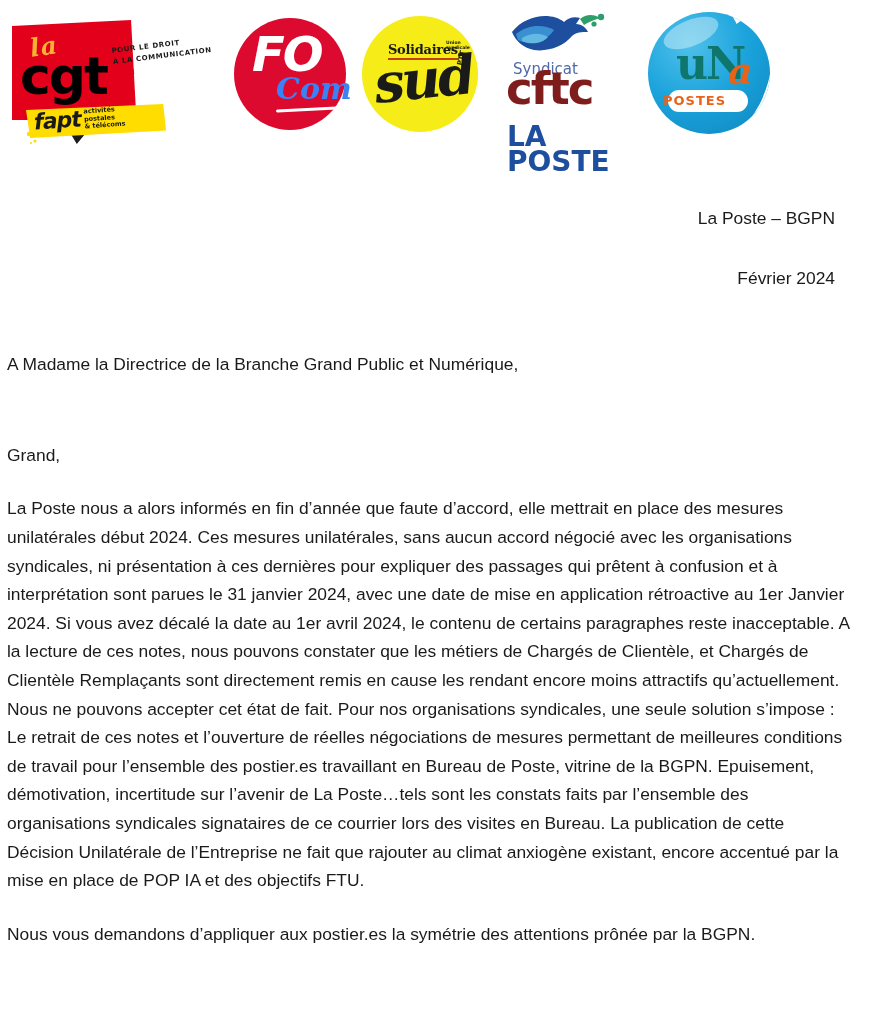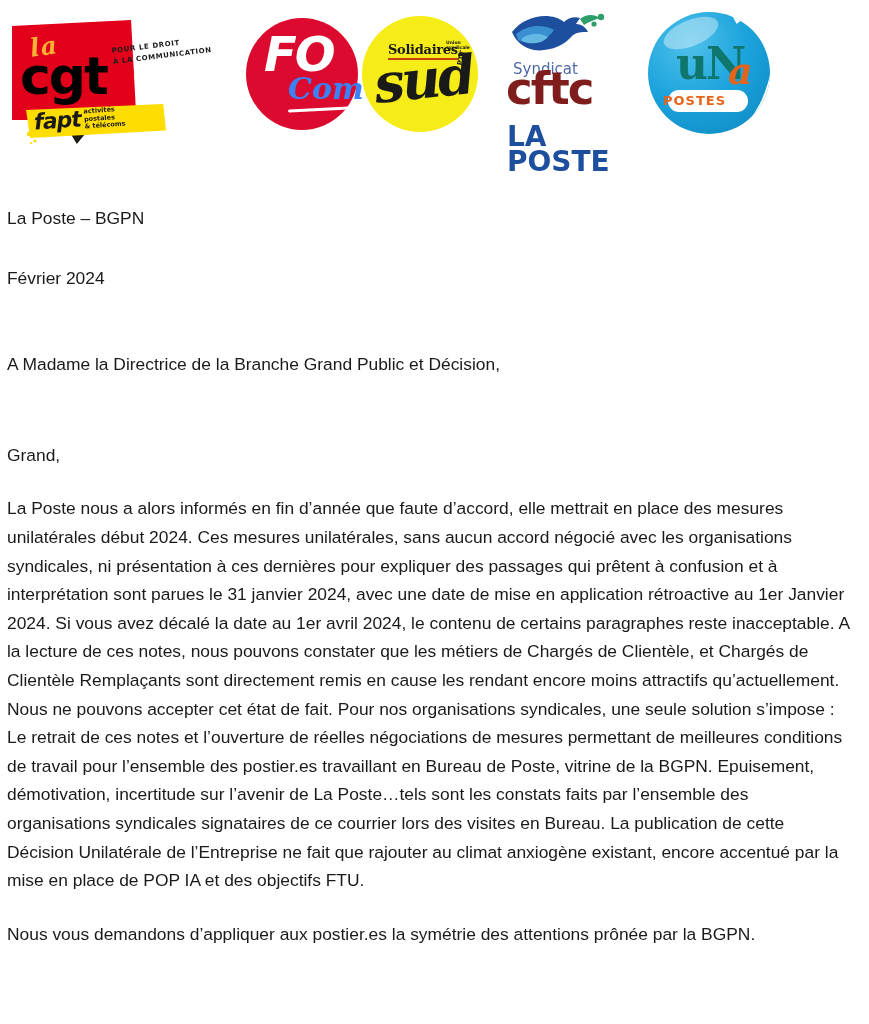--- a/index.html
+++ b/index.html
@@ -113,21 +113,21 @@
     background: #E2001A;
     transform: rotate(-8deg);
   }
   .cgt-sparks {
     position: absolute;
     left: 18px; top: 118px;
     width: 22px; height: 16px;
   }
 
   
-  #logo-focom { left: 238px; top: 16px; width: 126px; height: 122px; }
+  #logo-focom { left: 226px; top: 16px; width: 126px; height: 122px; }
   .focom-circle {
     position: absolute;
     left: 8px; top: 2px;
     width: 112px; height: 112px;
     border-radius: 50%;
     background: #DB0A2E;
   }
   .focom-fo {
     position: absolute;
     left: 26px; top: 14px;
@@ -313,20 +313,21 @@
     position: absolute;
     left: 7px;
     top: 150px;
     width: 846px;
     font-family: "Liberation Sans", sans-serif;
     font-size: 17.4px;
     line-height: 28.6px;
     color: #1a1a1a;
   }
   .right-block {
+    text-align: right;
     padding-right: 18px;
   }
   .right-block .line-org { margin-top: 54px; }
   .right-block .line-date { margin-top: 31px; }
 
   .addressee { margin-top: 58px; }
   .salutation { margin-top: 62px; }
   .para { margin-top: 25px; text-align: left; }
   .closing-line { margin: 0; }
 </style>
@@ -405,21 +406,21 @@
 
 </div>
 
 <div class="letter">
 
   <div class="right-block">
     <div class="line-org">La Poste – BGPN</div>
     <div class="line-date">Février 2024</div>
   </div>
 
-  <div class="addressee">A Madame la Directrice de la Branche Grand Public et Décision,</div>
+  <div class="addressee">A Madame la Directrice de la Branche Grand Public et Numérique,</div>
 
   <div class="salutation">Grand,</div>
 
 
   <p class="para">La Poste nous a alors informés en fin d’année que faute d’accord, elle mettrait en place des mesures unilatérales début 2024. Ces mesures unilatérales, sans aucun accord négocié avec les organisations syndicales, ni présentation à ces dernières pour expliquer des passages qui prêtent à confusion et à interprétation sont parues le 31 janvier 2024, avec une date de mise en application rétroactive au 1er Janvier 2024. Si vous avez décalé la date au 1er avril 2024, le contenu de certains paragraphes reste inacceptable. A la lecture de ces notes, nous pouvons constater que les métiers de Chargés de Clientèle, et Chargés de Clientèle Remplaçants sont directement remis en cause les rendant encore moins attractifs qu’actuellement. Nous ne pouvons accepter cet état de fait. Pour nos organisations syndicales, une seule solution s’impose : Le retrait de ces notes et l’ouverture de réelles négociations de mesures permettant de meilleures conditions de travail pour l’ensemble des postier.es travaillant en Bureau de Poste, vitrine de la BGPN. Epuisement, démotivation, incertitude sur l’avenir de La Poste…tels sont les constats faits par l’ensemble des organisations syndicales signataires de ce courrier lors des visites en Bureau. La publication de cette Décision Unilatérale de l’Entreprise ne fait que rajouter au climat anxiogène existant, encore accentué par la mise en place de POP IA et des objectifs FTU.</p>
 
   <p class="para">
     <span class="closing-line">Nous vous demandons d’appliquer aux postier.es la symétrie des attentions prônée par la BGPN.</span><br>
     
   </p>

